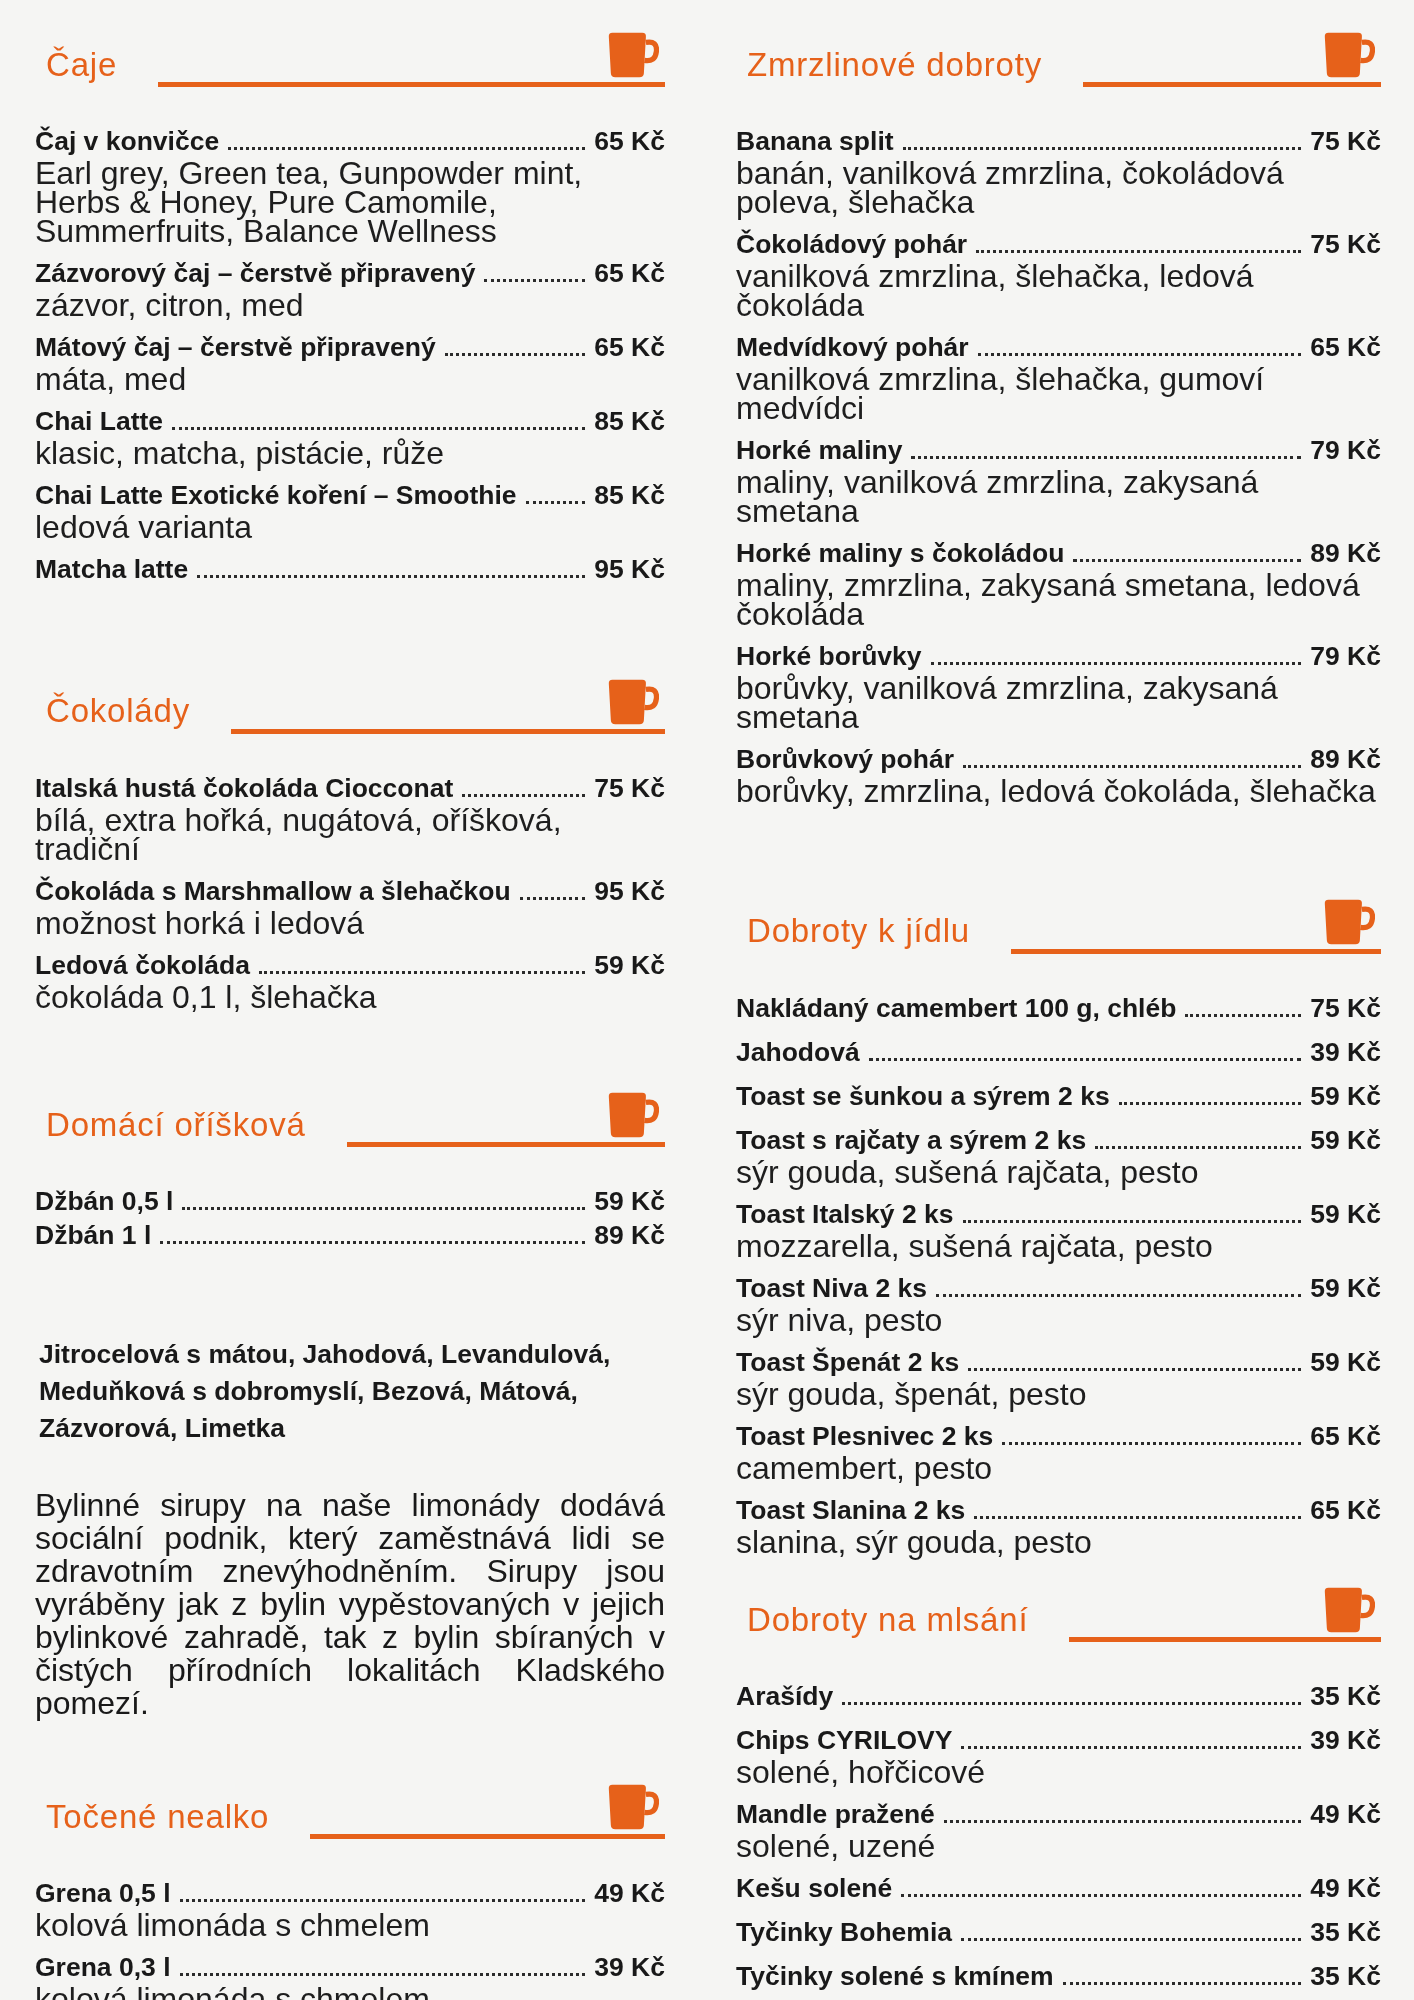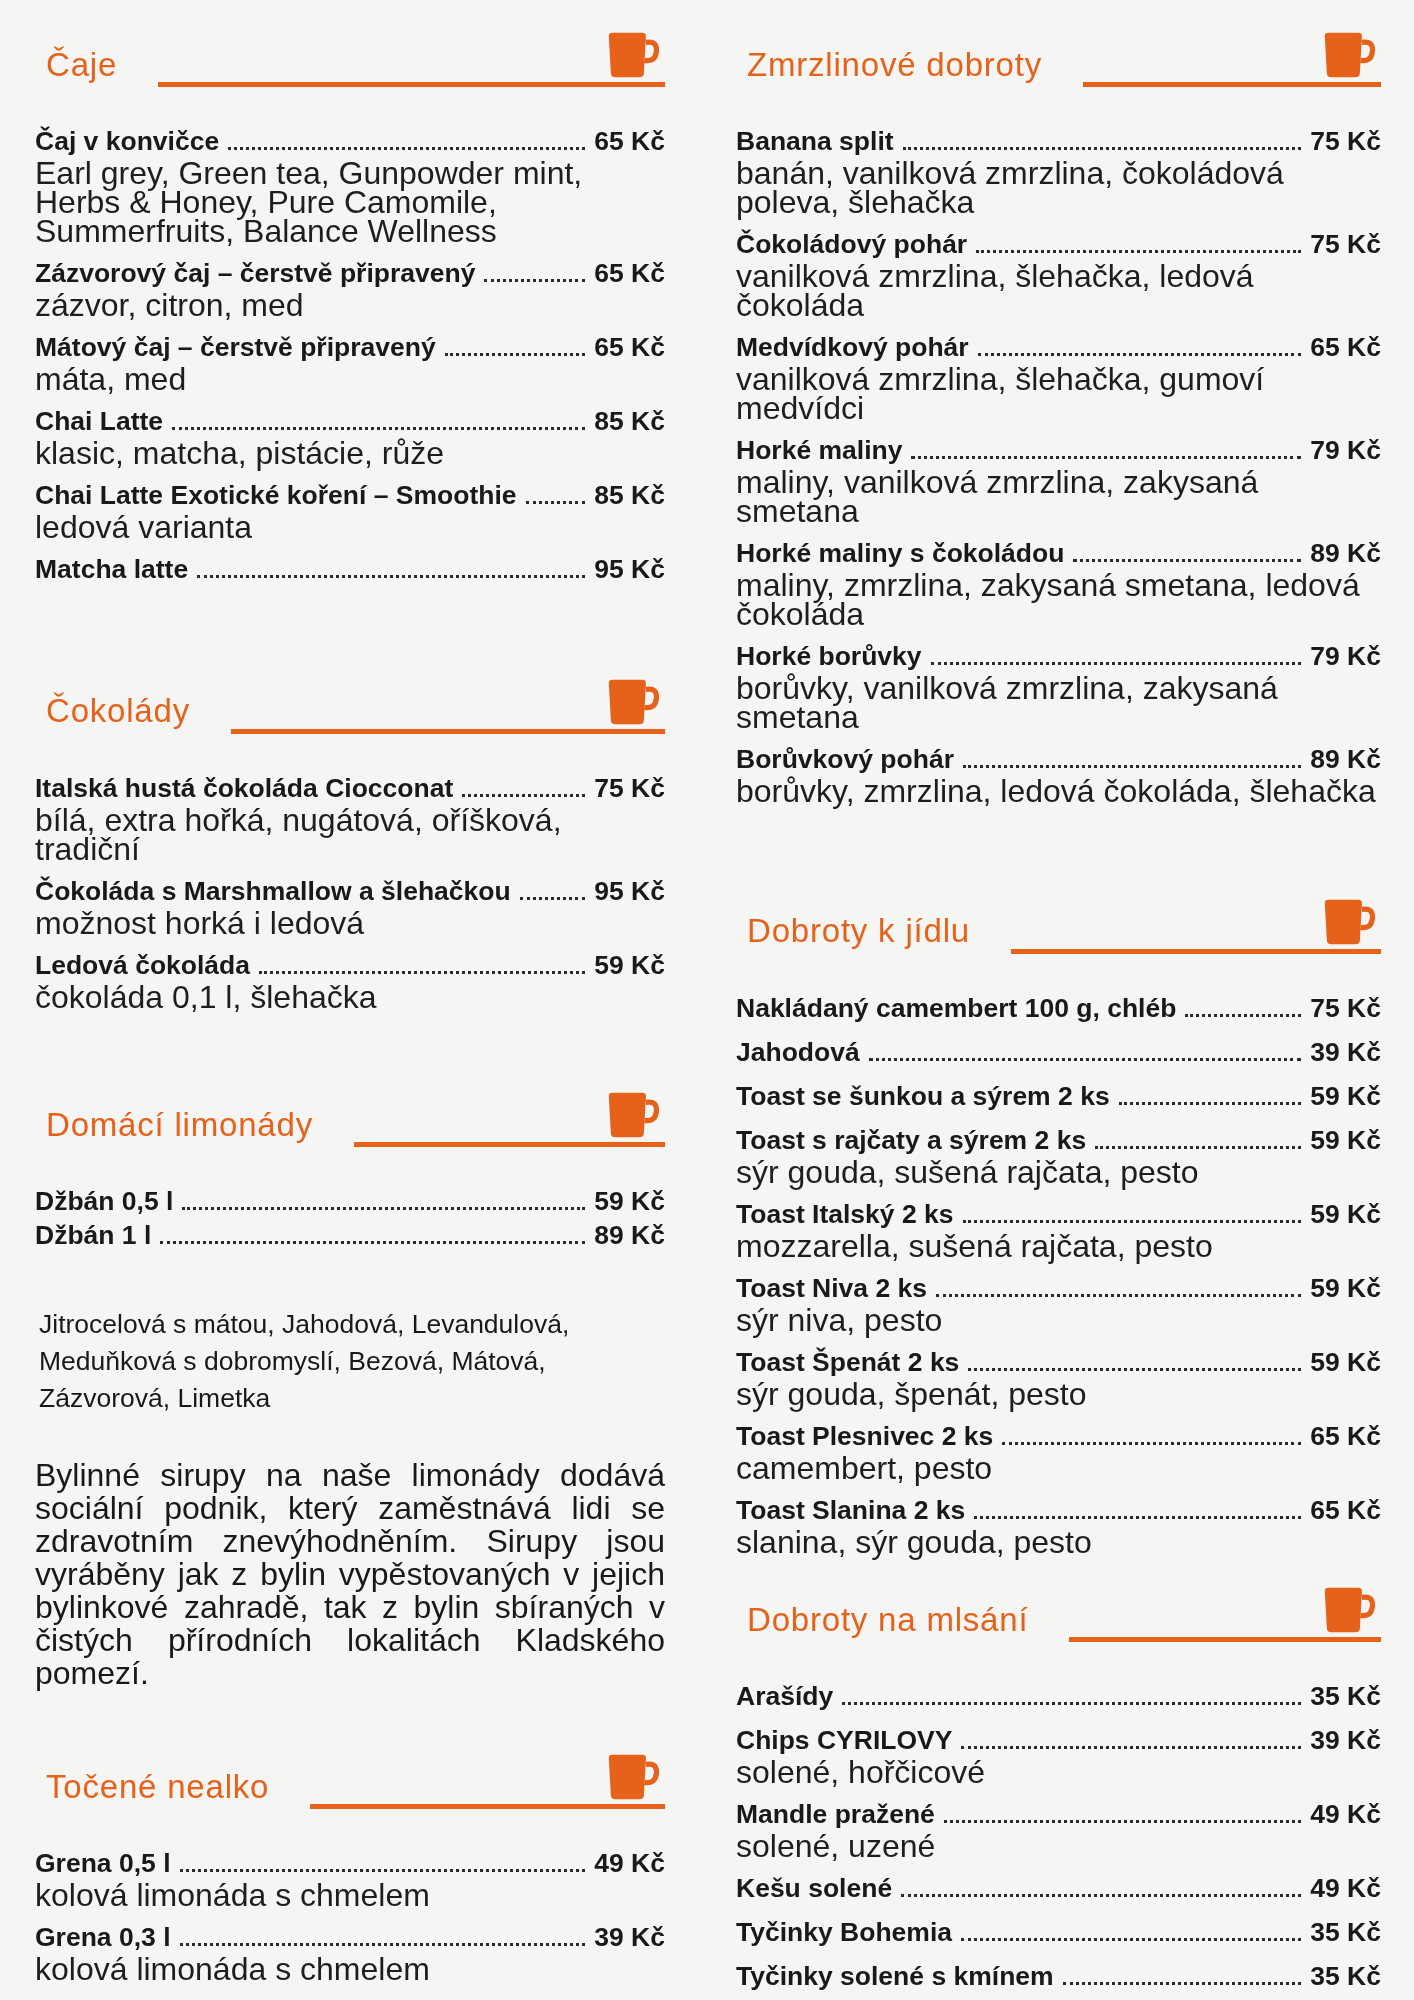--- a/index.html
+++ b/index.html
@@ -60,22 +60,22 @@
     font-size:26.5px; font-weight:700; line-height:34px;
     white-space:nowrap;
   }
   .item-desc{
     font-size:32px; font-weight:400; line-height:29px;
     color:#1e1e1e; margin-top:1px;
   }
 
   
   .flavors{
-    margin-top:54px;
-    font-size:26.5px; font-weight:400; line-height:37px;
+    margin-top:84px;
+    font-size:26.5px; font-weight:700; line-height:37px;
     padding-left:4px;
   }
   .note{
     margin-top:42px;
     font-size:32px; font-weight:400; line-height:33px;
     text-align:justify;
   }
   .footnote{
     margin:56px 0 0 0;
     font-size:24px; line-height:36px; font-weight:400;
@@ -200,21 +200,21 @@
       <span class="leader"></span>
       <span class="item-price">59 Kč</span>
     </div>
     <div class="item-desc">čokoláda 0,1 l, šlehačka</div>
   </div>
 </div>
   </section>
 
   <section class="menu-section" data-sec="Domácí limonády">
     <div class="sec-head">
-      <h2 class="sec-title">Domácí limonády</h2>
+      <h2 class="sec-title">Domácí oříšková</h2>
       <div class="sec-rule">
         <div class="rule-line"></div>
         <svg class="cup" viewBox="0 0 66 60" aria-hidden="true" style="color: rgb(230, 97, 26);">
           <path d="M13 3 L47 3 Q51.5 3 51.1 7.5 L48.8 49 Q48.5 53.5 43.8 53.5 L16.2 53.5 Q11.5 53.5 11.2 49 L8.9 7.5 Q8.5 3 13 3 Z" fill="currentColor"></path>
           <path d="M51 14 Q64.5 11.5 63 24.5 Q61.6 36.5 49.5 34.5" fill="none" stroke="currentColor" stroke-width="6"></path>
         </svg>
       </div>
     </div>
     <div class="items">
   <div class="menu-item">

